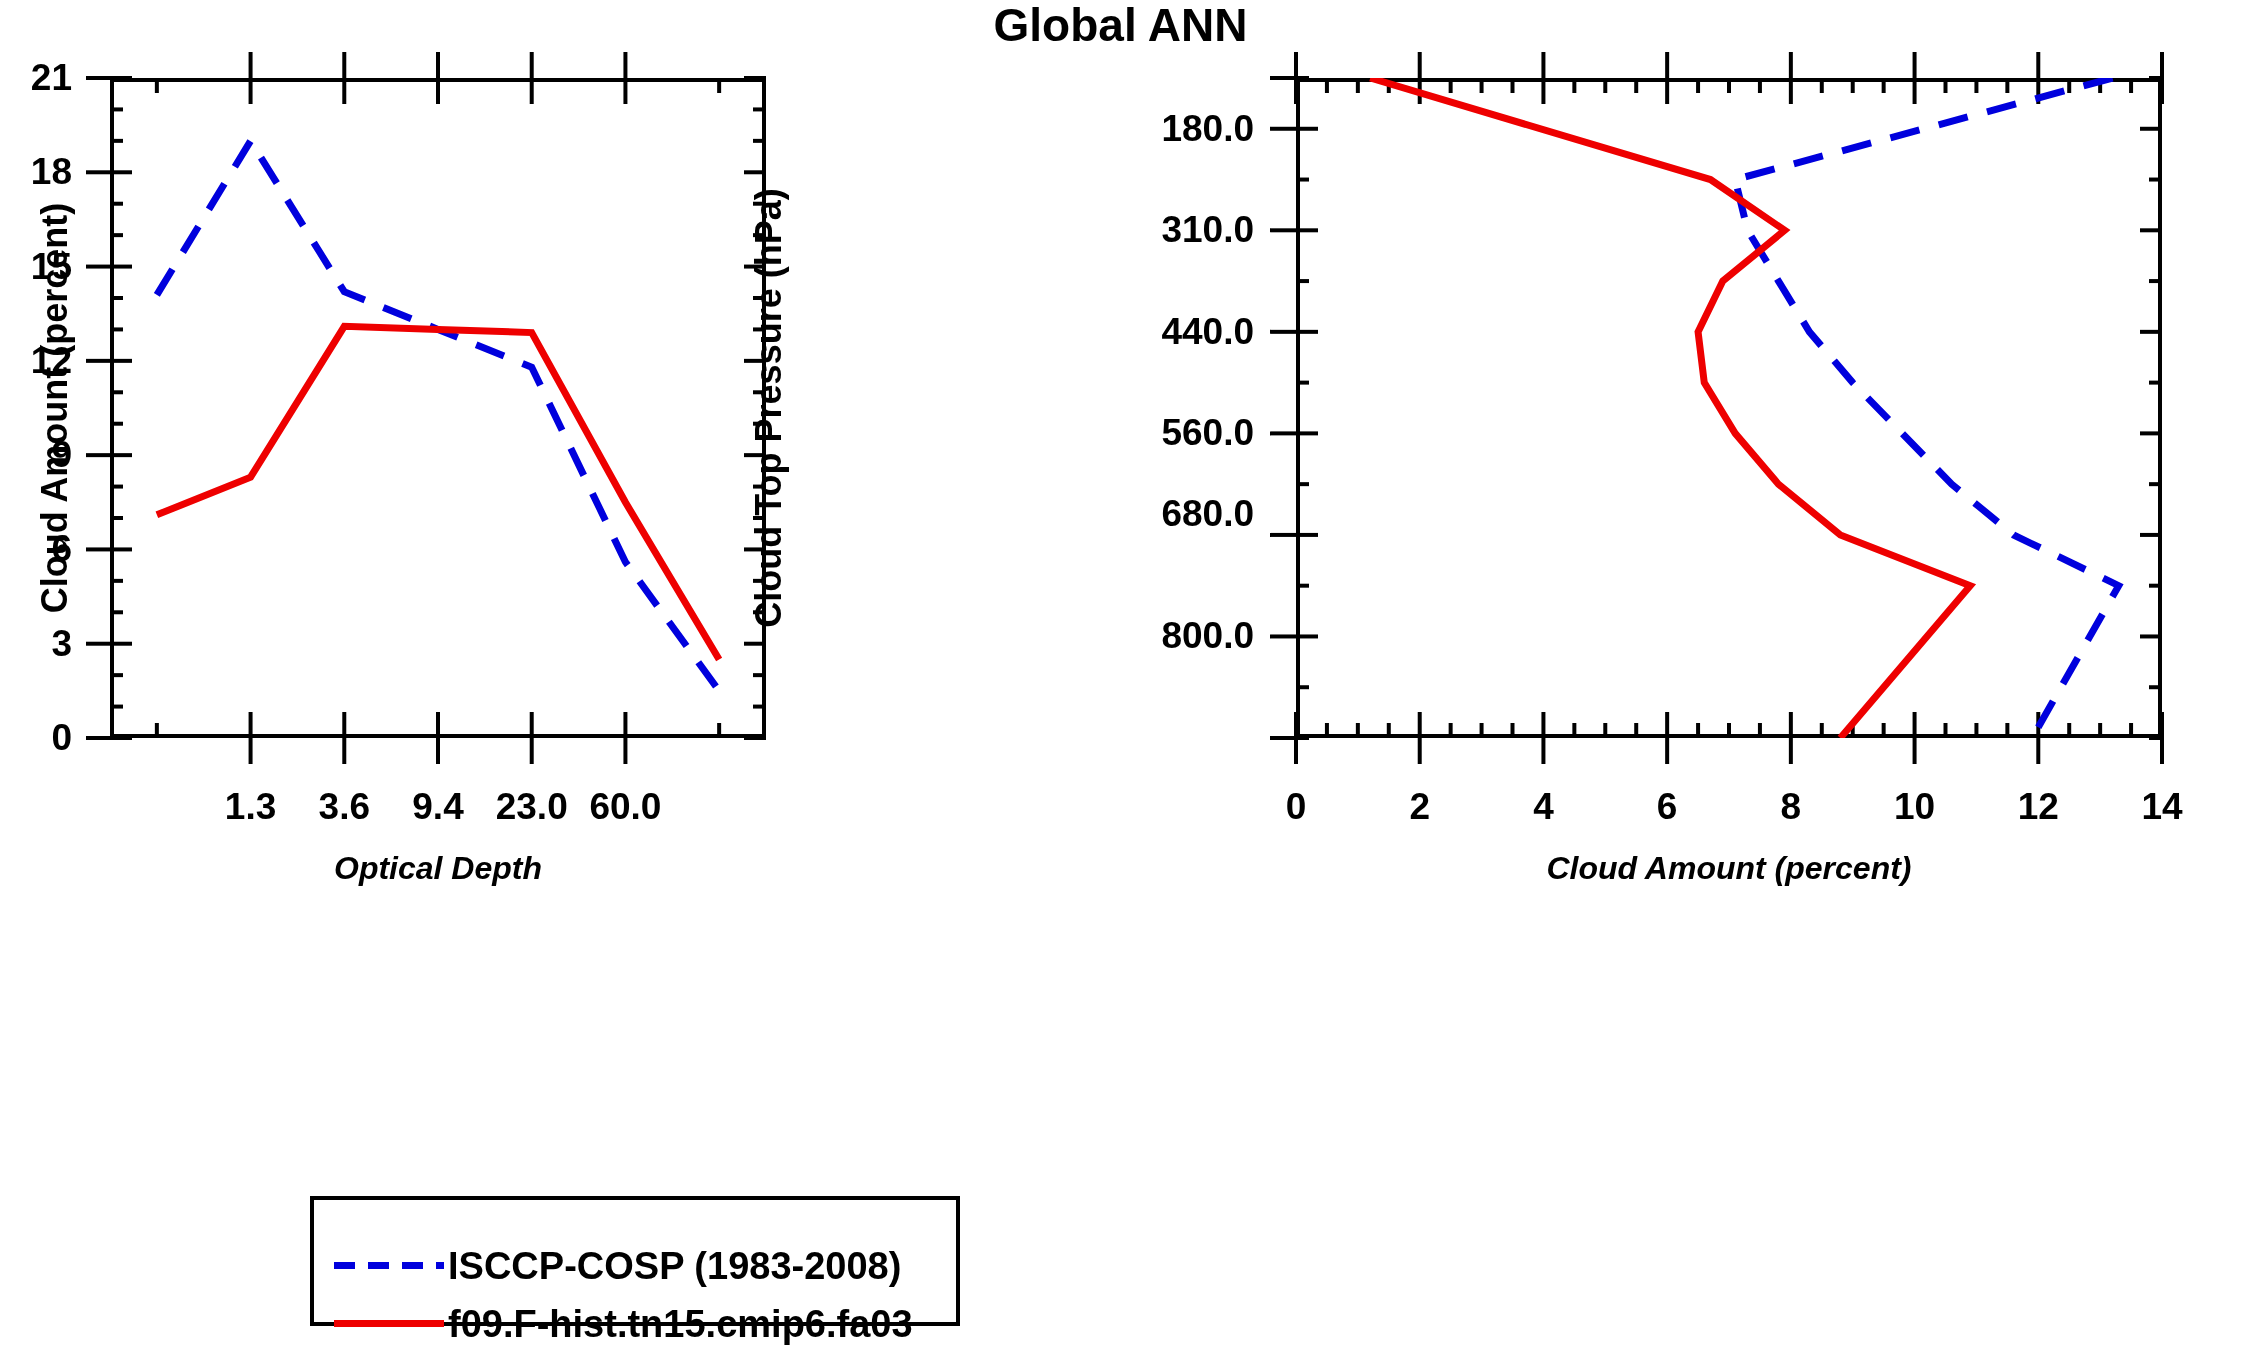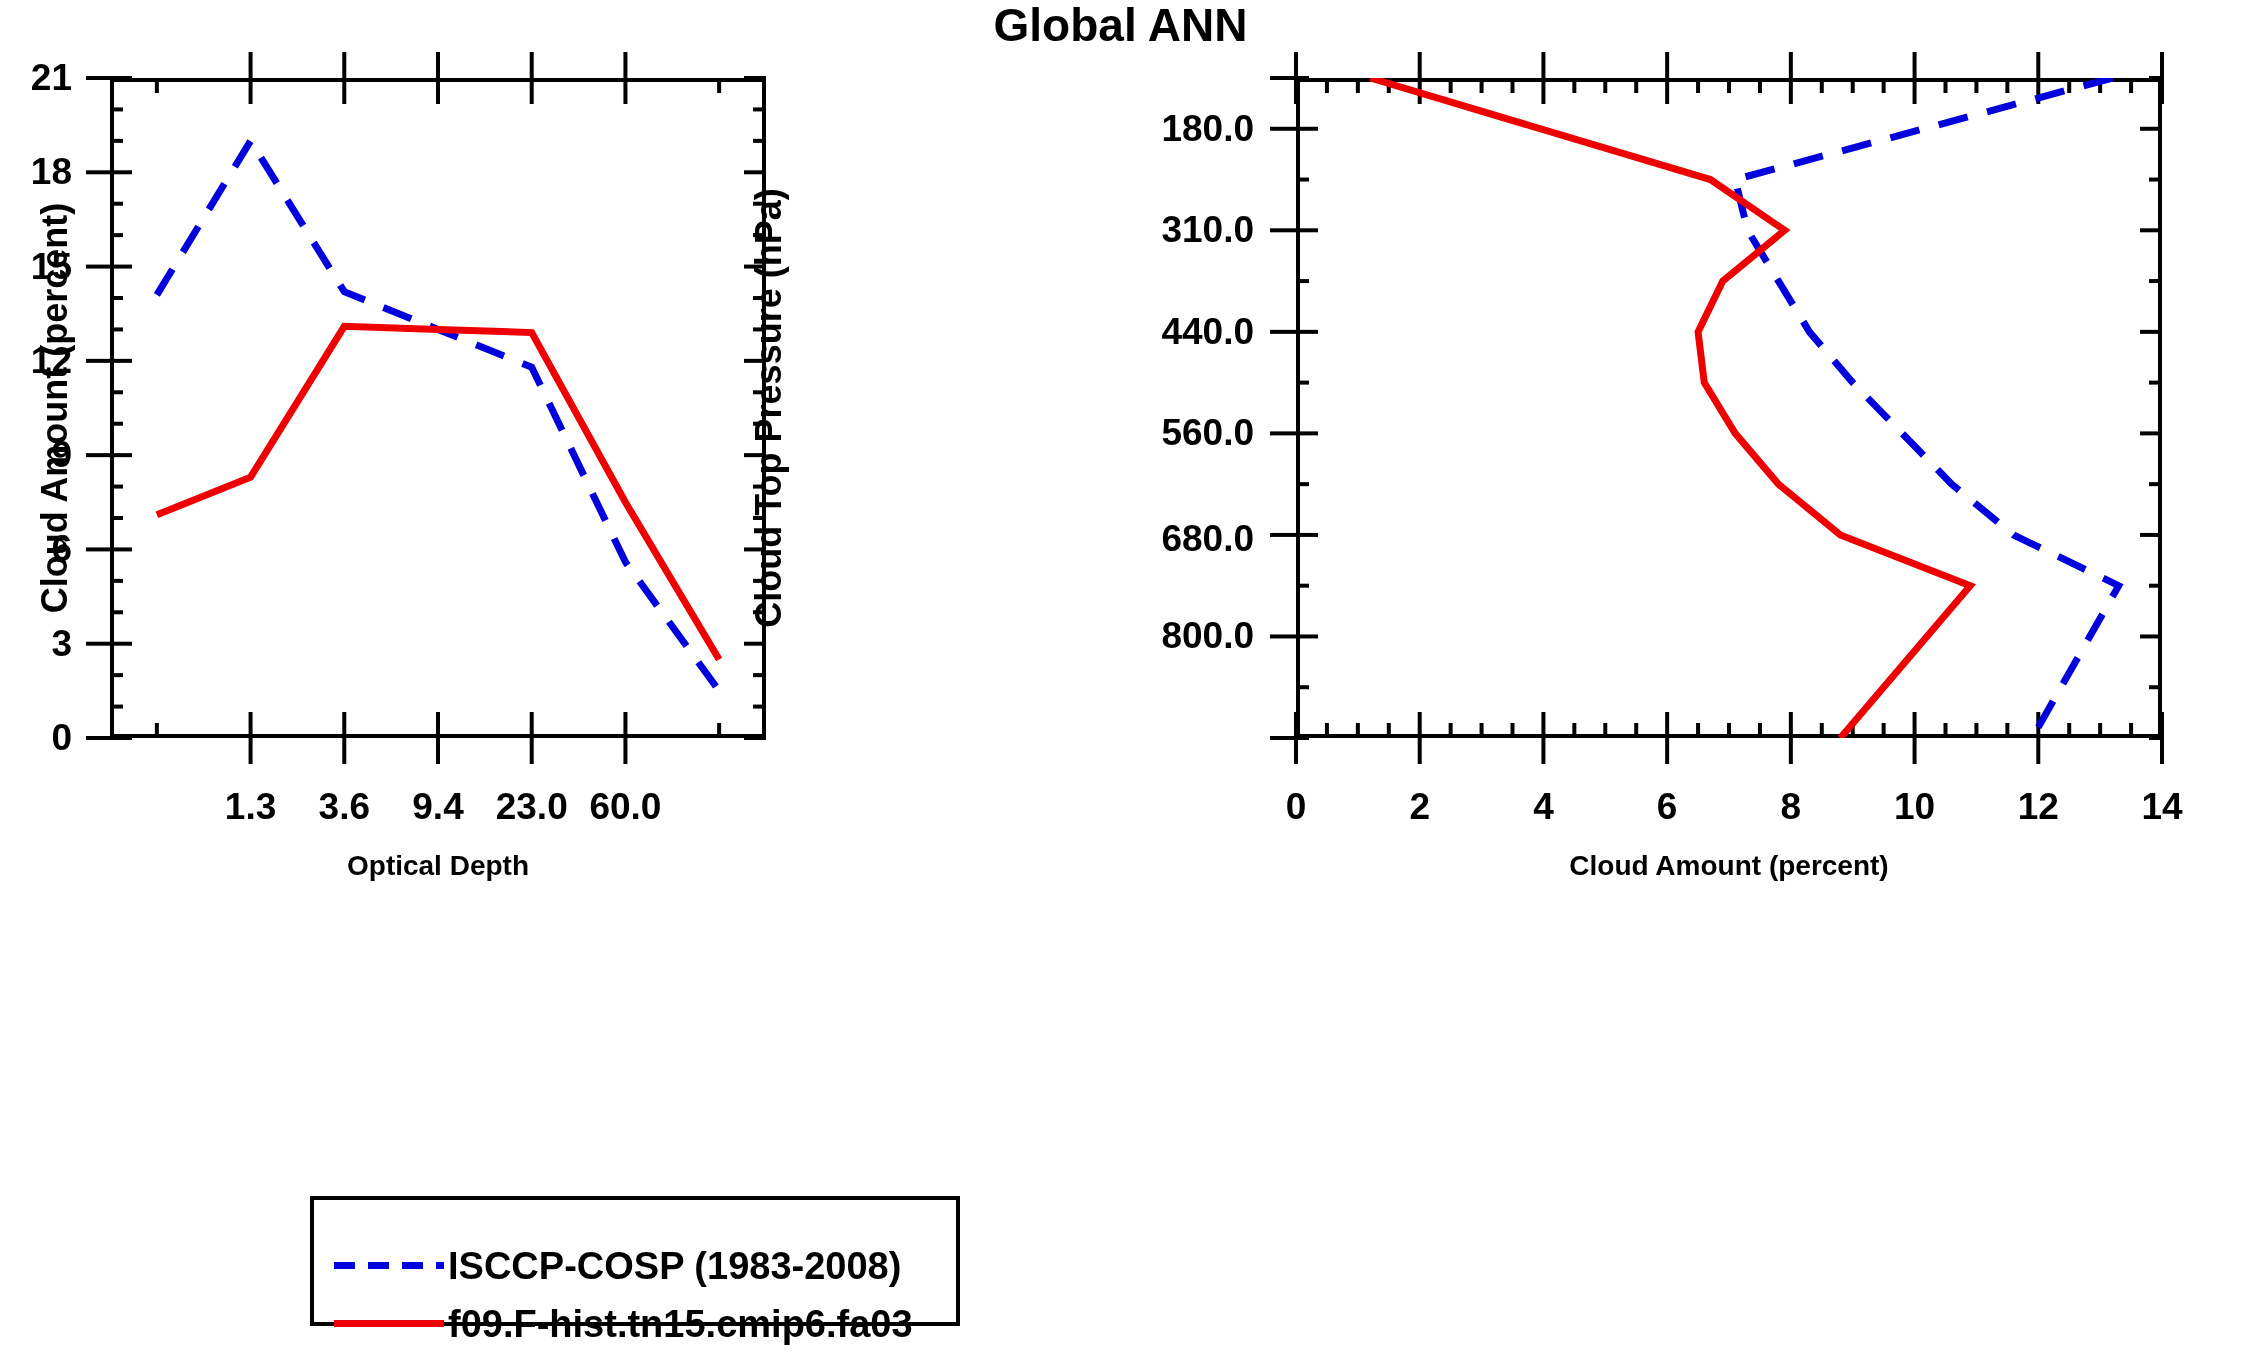--- a/index.html
+++ b/index.html
@@ -28,22 +28,23 @@
   .ytlabel{
     position:absolute;right:0;transform:translateY(-50%);
     font-size:37px;font-weight:bold;text-align:right;white-space:nowrap;margin-left:8px;
   }
   .xtlabel{
     position:absolute;transform:translateX(-50%);
     font-size:37px;font-weight:bold;text-align:center;white-space:nowrap;
   }
 
   .axis-title-x{
-    position:absolute;font-size:28px;font-weight:bold;text-align:right;white-space:nowrap;
+    position:absolute;font-size:32px;font-weight:bold;text-align:right;white-space:nowrap;
     transform:translateX(-50%);
+    font-style:italic;
   }
   .axis-title-y{
     position:absolute;font-size:36px;font-weight:bold;white-space:nowrap;
     transform-origin:0 0;transform:rotate(-90deg);
   }
 
   svg{position:absolute;left:0;top:0;overflow:visible;}
 
   
   #legend{
@@ -285,21 +286,21 @@
         <line x1="1162" y1="678" x2="1162" y2="652" stroke="#000000" stroke-width="4"></line>
         <line x1="1162" y1="18" x2="1162" y2="44" stroke="#000000" stroke-width="4"></line>
         <line x1="1162" y1="678" x2="1162" y2="704" stroke="#000000" stroke-width="4"></line>
         <line x1="1162" y1="18" x2="1162" y2="-8" stroke="#000000" stroke-width="4"></line>
       </svg>
     <div id="rightYLabels">
         <div class="ytlabel" style="top: 68.7692px; right: 987px;">180.0</div>
         <div class="ytlabel" style="top: 170.308px; right: 987px;">310.0</div>
         <div class="ytlabel" style="top: 271.846px; right: 987px;">440.0</div>
         <div class="ytlabel" style="top: 373.385px; right: 987px;">560.0</div>
-        <div class="ytlabel" style="top: 479px; right: 987px;">680.0</div>
+        <div class="ytlabel" style="top: 454px; right: 987px;">680.0</div>
         <div class="ytlabel" style="top: 576.462px; right: 987px;">800.0</div>
       </div>
     <div id="rightXLabels">
         <div class="xtlabel" style="left: 296px; top: 726px;">0</div>
         <div class="xtlabel" style="left: 419.714px; top: 726px;">2</div>
         <div class="xtlabel" style="left: 543.429px; top: 726px;">4</div>
         <div class="xtlabel" style="left: 667.143px; top: 726px;">6</div>
         <div class="xtlabel" style="left: 790.857px; top: 726px;">8</div>
         <div class="xtlabel" style="left: 914.571px; top: 726px;">10</div>
         <div class="xtlabel" style="left: 1038.29px; top: 726px;">12</div>

